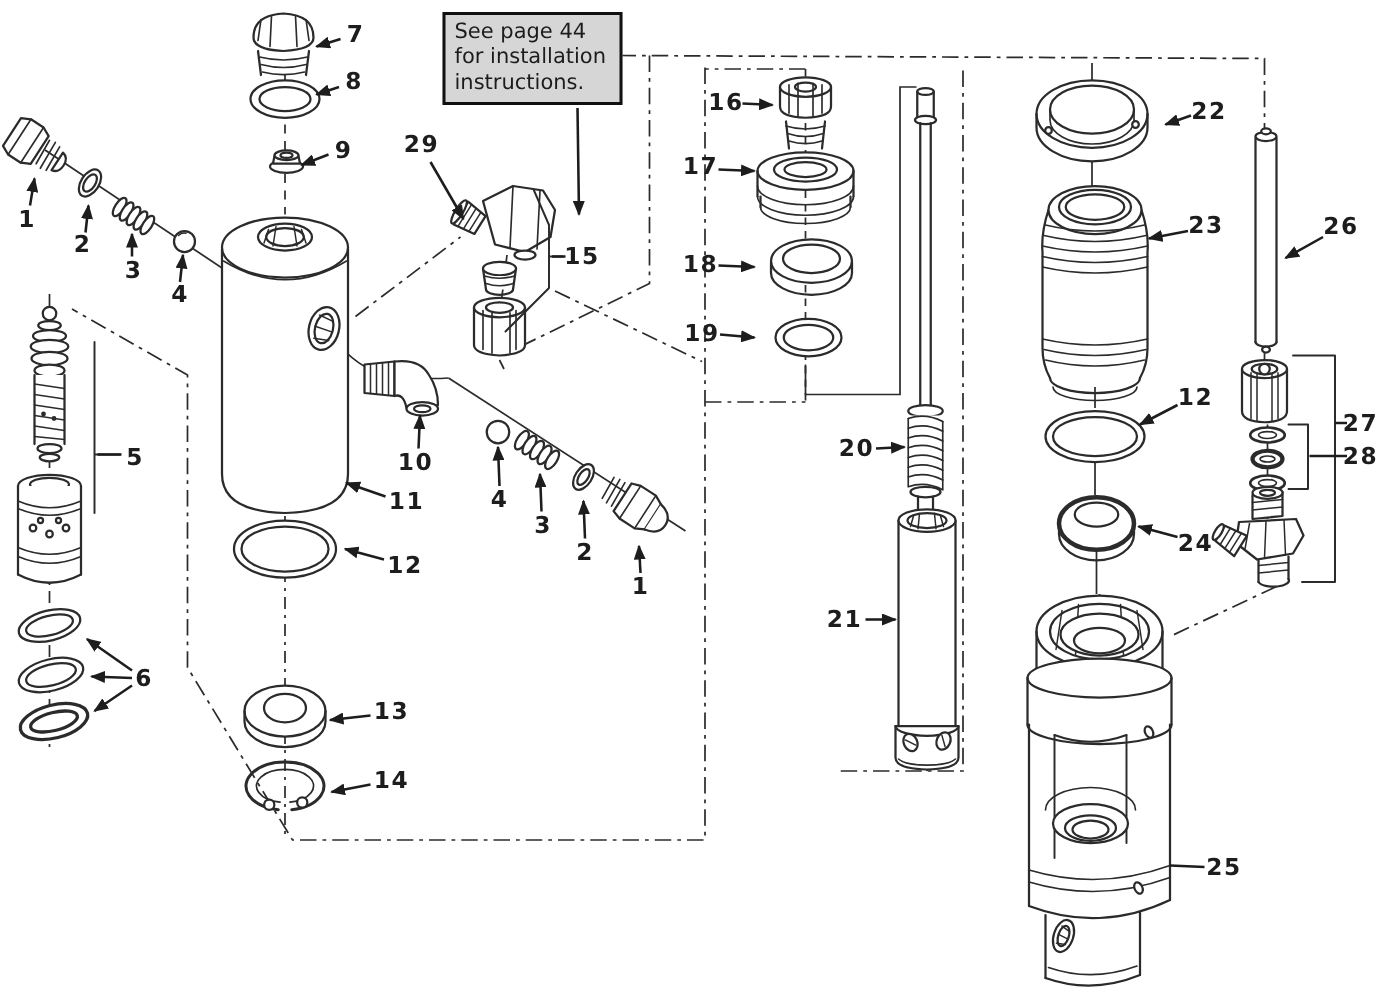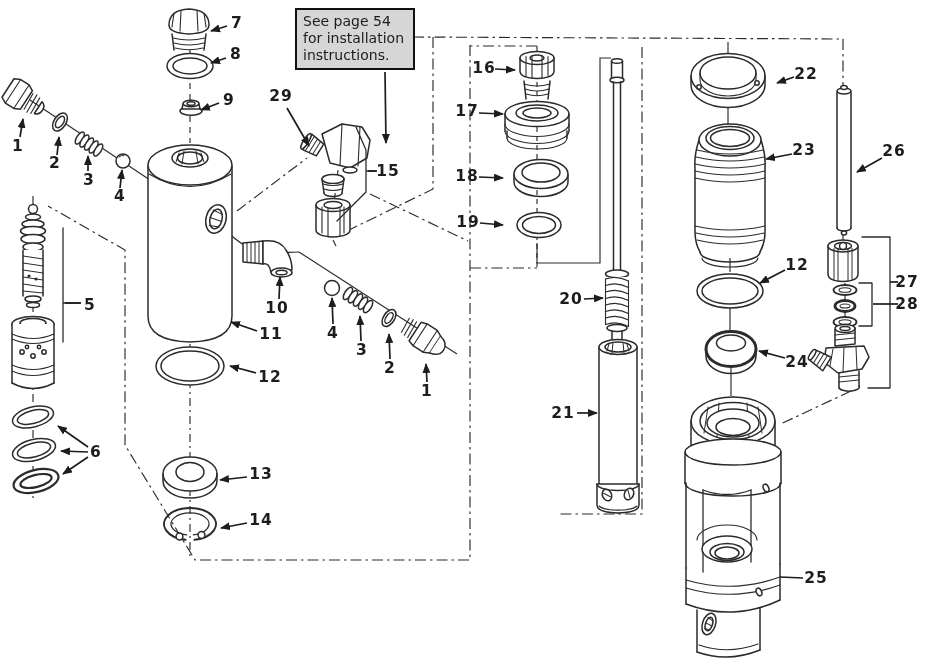--- a/index.html
+++ b/index.html
@@ -487,17 +487,17 @@
         <text x="816" y="578" text-anchor="middle" dominant-baseline="central" class="callout-num">25</text>
         <line x1="882" y1="158" x2="857" y2="172" class="leader" marker-end="url(#ah)"></line>
         <text x="894" y="151" text-anchor="middle" dominant-baseline="central" class="callout-num">26</text>
         <line x1="898" y1="282" x2="890" y2="282" class="leader"></line>
         <text x="907" y="282" text-anchor="middle" dominant-baseline="central" class="callout-num">27</text>
         <line x1="898" y1="304" x2="873" y2="304" class="leader"></line>
         <text x="907" y="304" text-anchor="middle" dominant-baseline="central" class="callout-num">28</text>
       </g>
 </svg>
 
-<div class="note">See page 54
+<div class="note">See page 44
 for installation
 instructions.</div>
 
 </div>
 
 </body></html>

